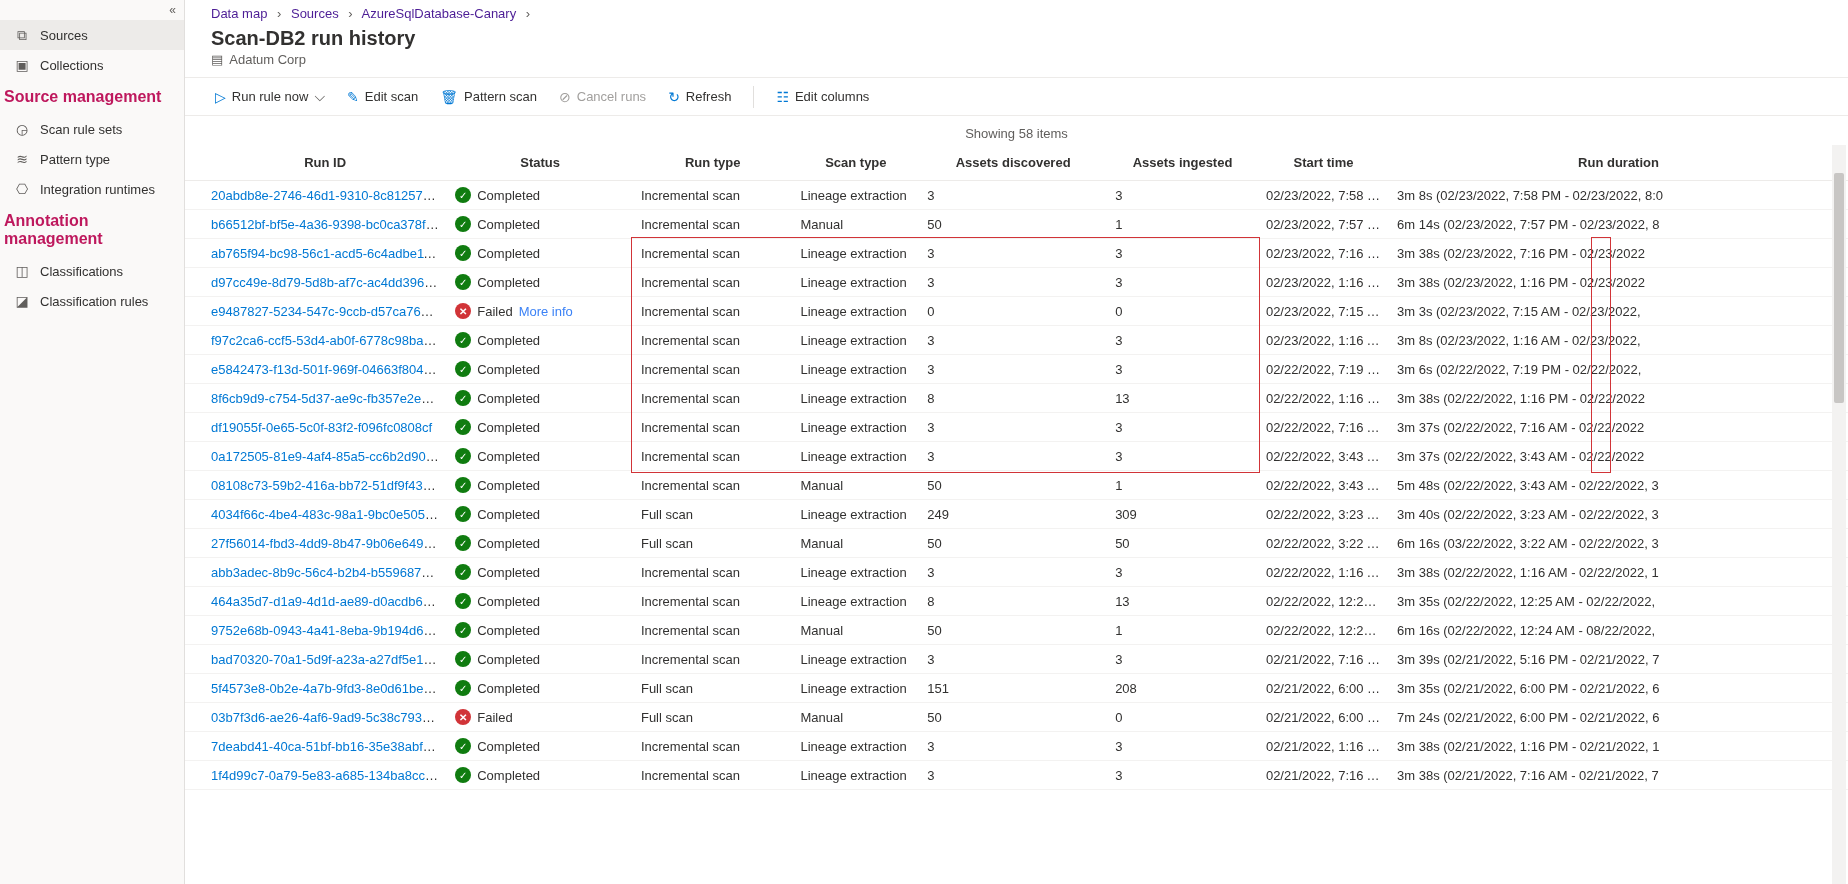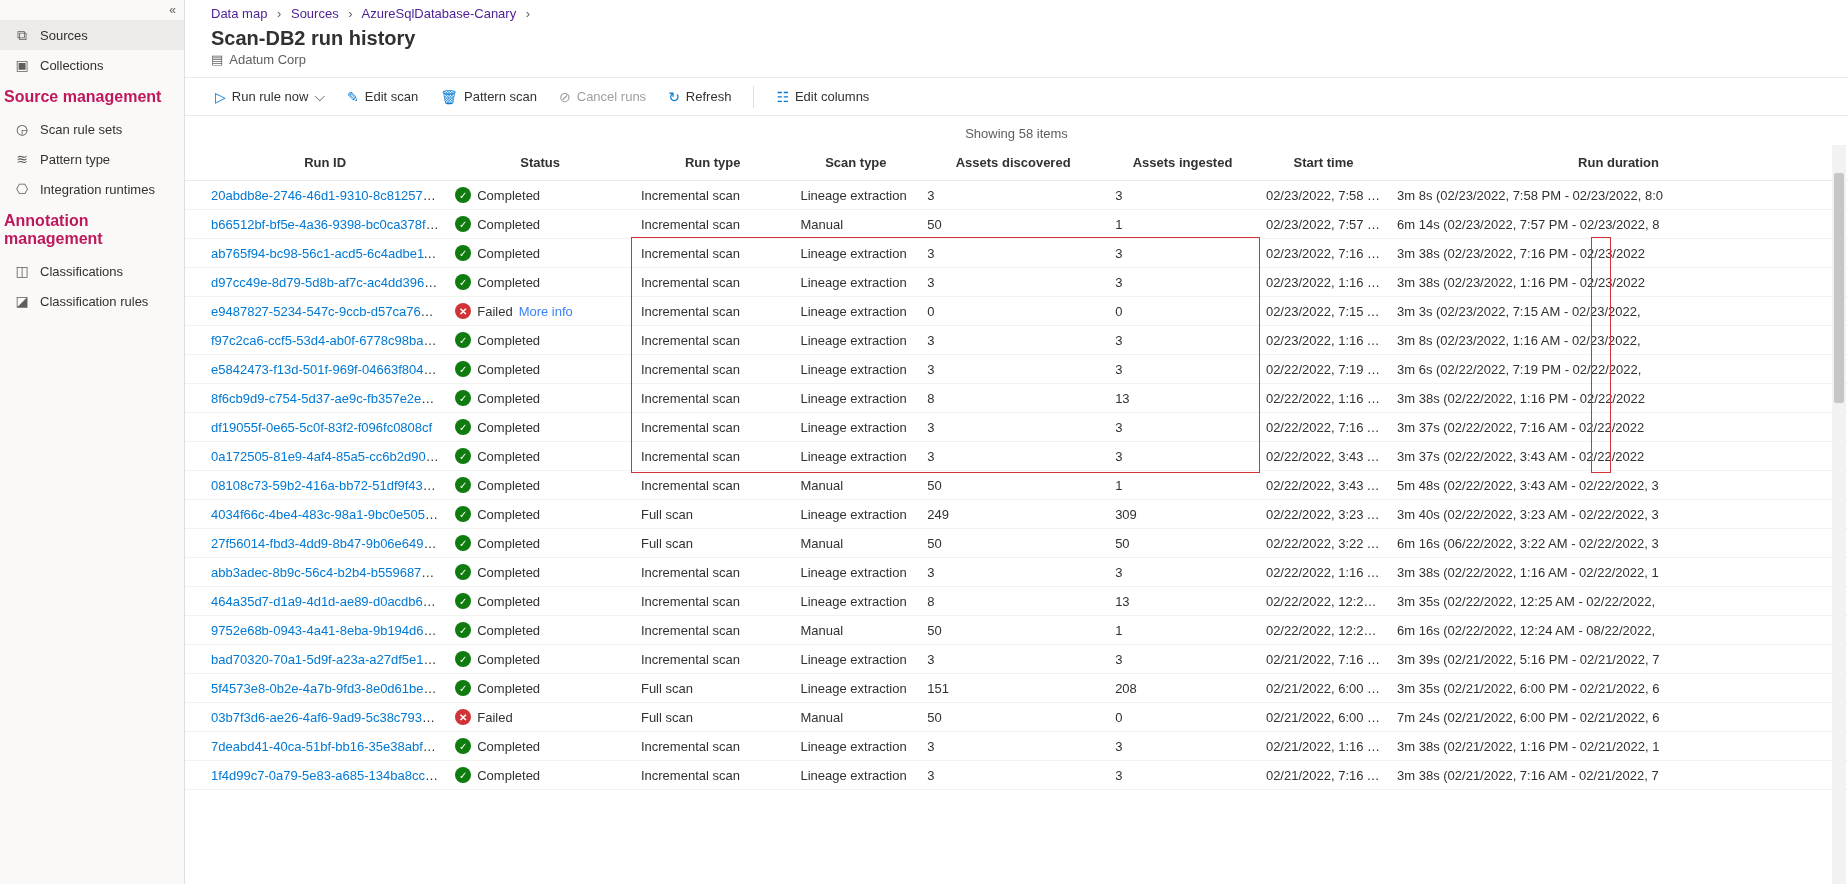--- a/index.html
+++ b/index.html
@@ -456,21 +456,21 @@
               <div class="status-cell">
                 <span class="ic-ok">✓</span>
                 <span>Completed</span>
               </div>
             </td>
     <td>Full scan</td>
     <td>Manual</td>
     <td>50</td>
     <td>50</td>
     <td>02/22/2022, 3:22 A…</td>
-    <td>6m 16s (06/22/2022, 3:22 AM - 02/22/2022, 3</td>
+    <td>6m 16s (03/22/2022, 3:22 AM - 02/22/2022, 3</td>
           </tr>
           <tr>
     <td><span class="run-id">abb3adec-8b9c-56c4-b2b4-b559687b52b8</span></td>
     <td>
               <div class="status-cell">
                 <span class="ic-ok">✓</span>
                 <span>Completed</span>
               </div>
             </td>
     <td>Incremental scan</td>

